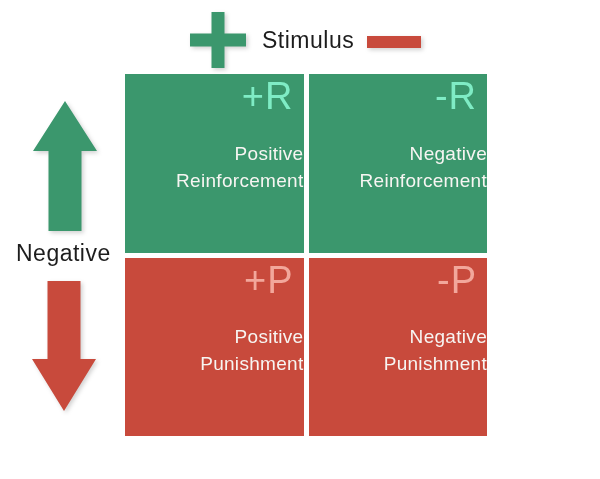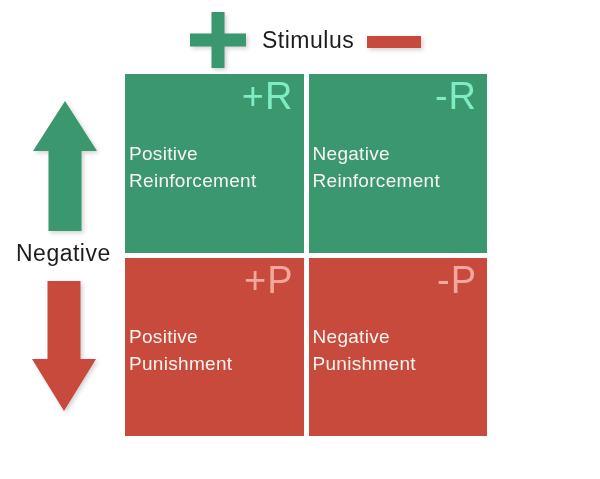--- a/index.html
+++ b/index.html
@@ -55,24 +55,24 @@
     font-size: 38px;
     line-height: 1.15;
     font-weight: 400;
     letter-spacing: 1px;
   }
   .cell.green .code { color: var(--mint,   #7fecc5); }
   .cell.red   .code { color: var(--salmon, #f2a79b); }
 
   .label {
     position: absolute;
-    left: 4px; right: 0;
+    left: 16px; right: 0;
     top: 52%;
     transform: translateY(-50%);
-    text-align: left;
+    text-align: right;
     color: var(--label_text, #f7f5f2);
     font-size: 19px;
     line-height: 27px;
     letter-spacing: 0.3px;
   }
   .label span { display: block; }
 </style>
 </head>
 <body>
 

